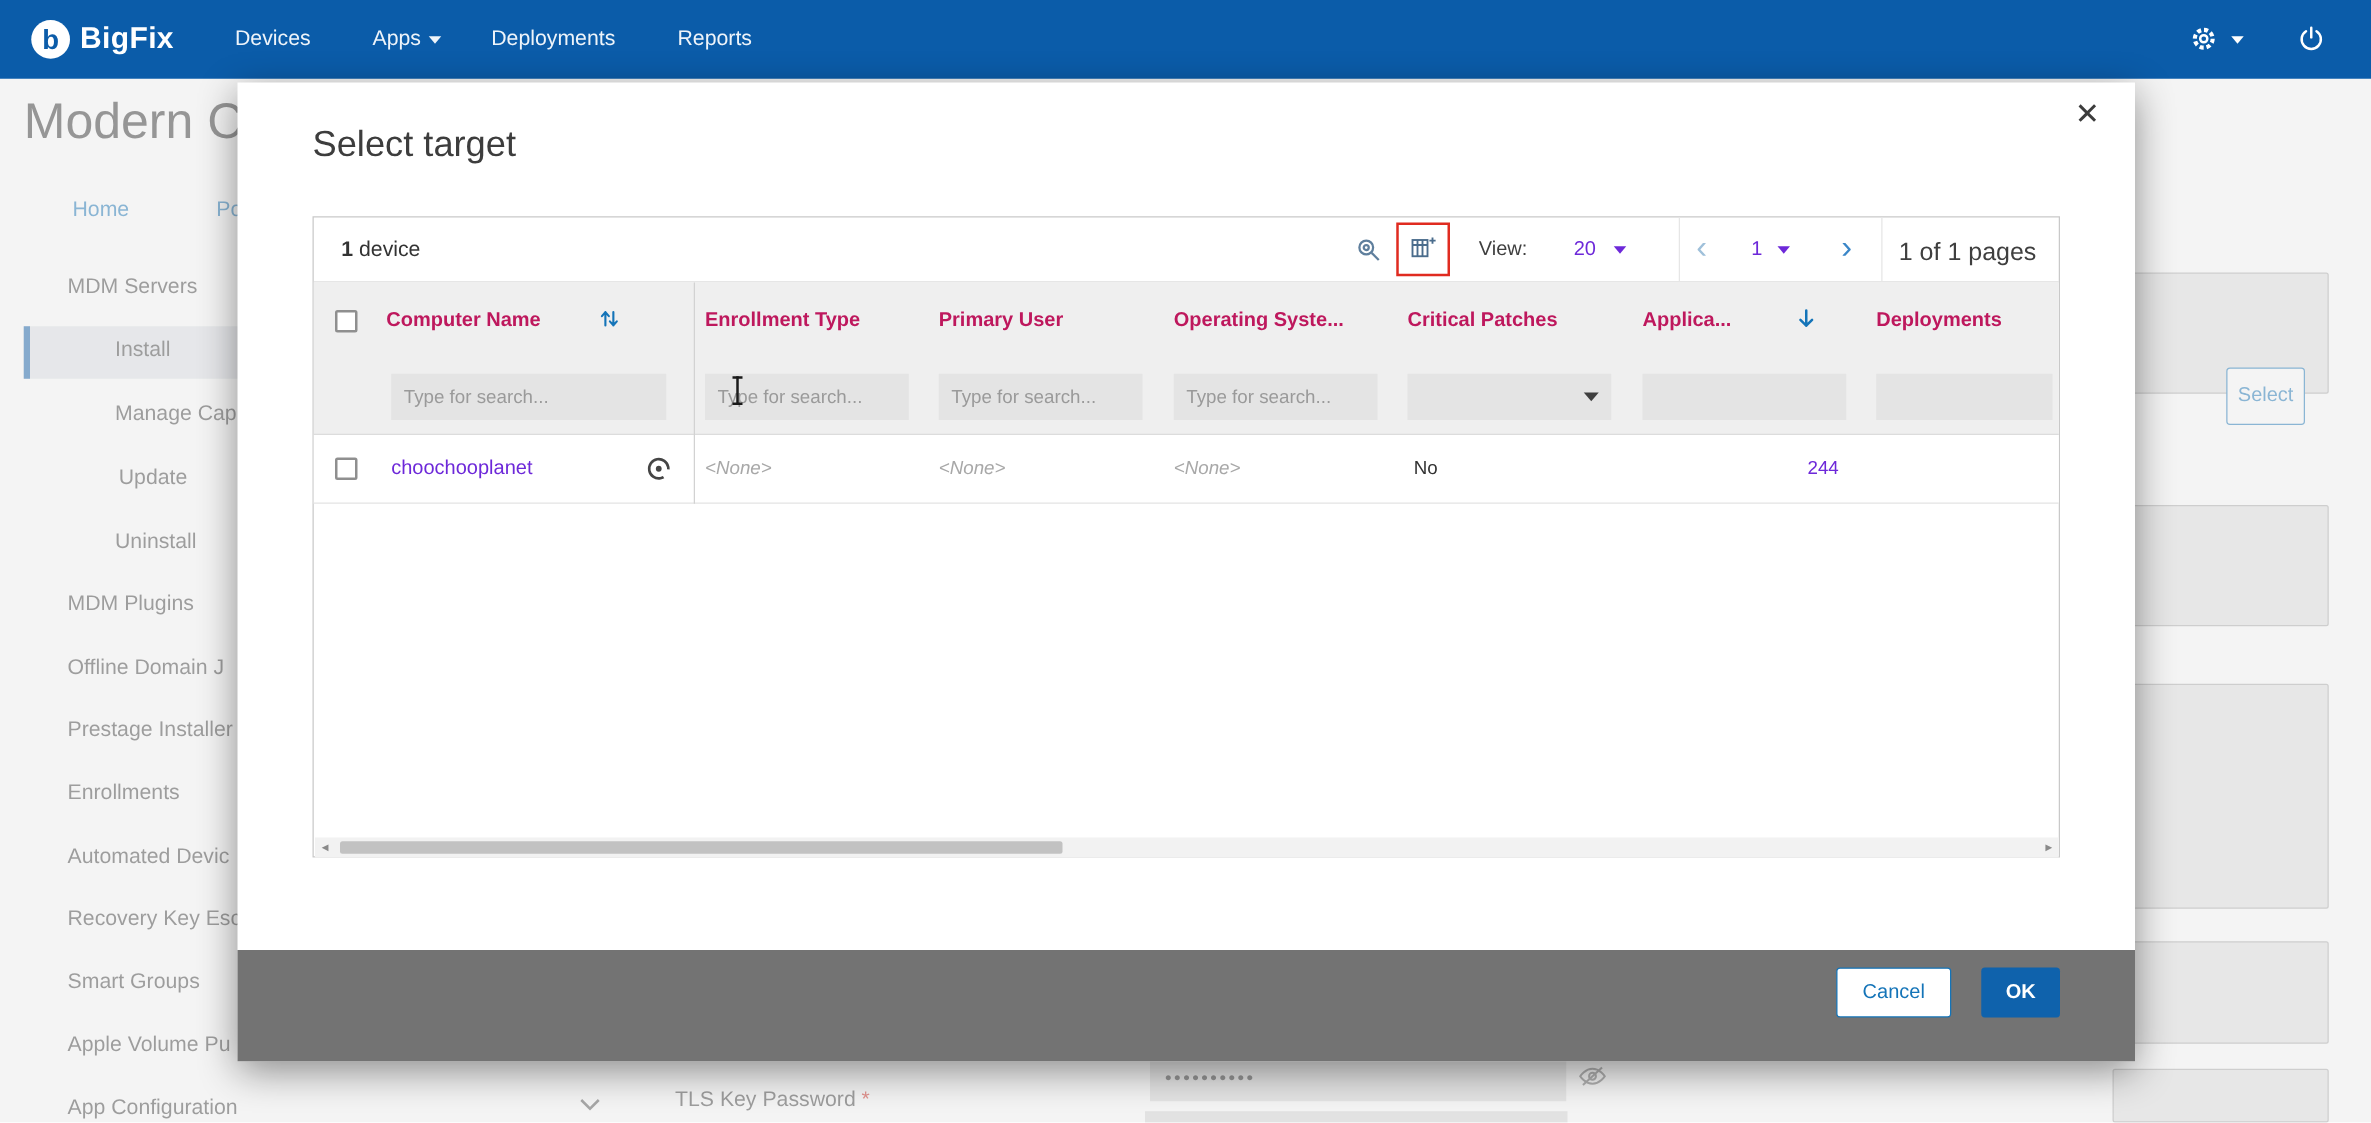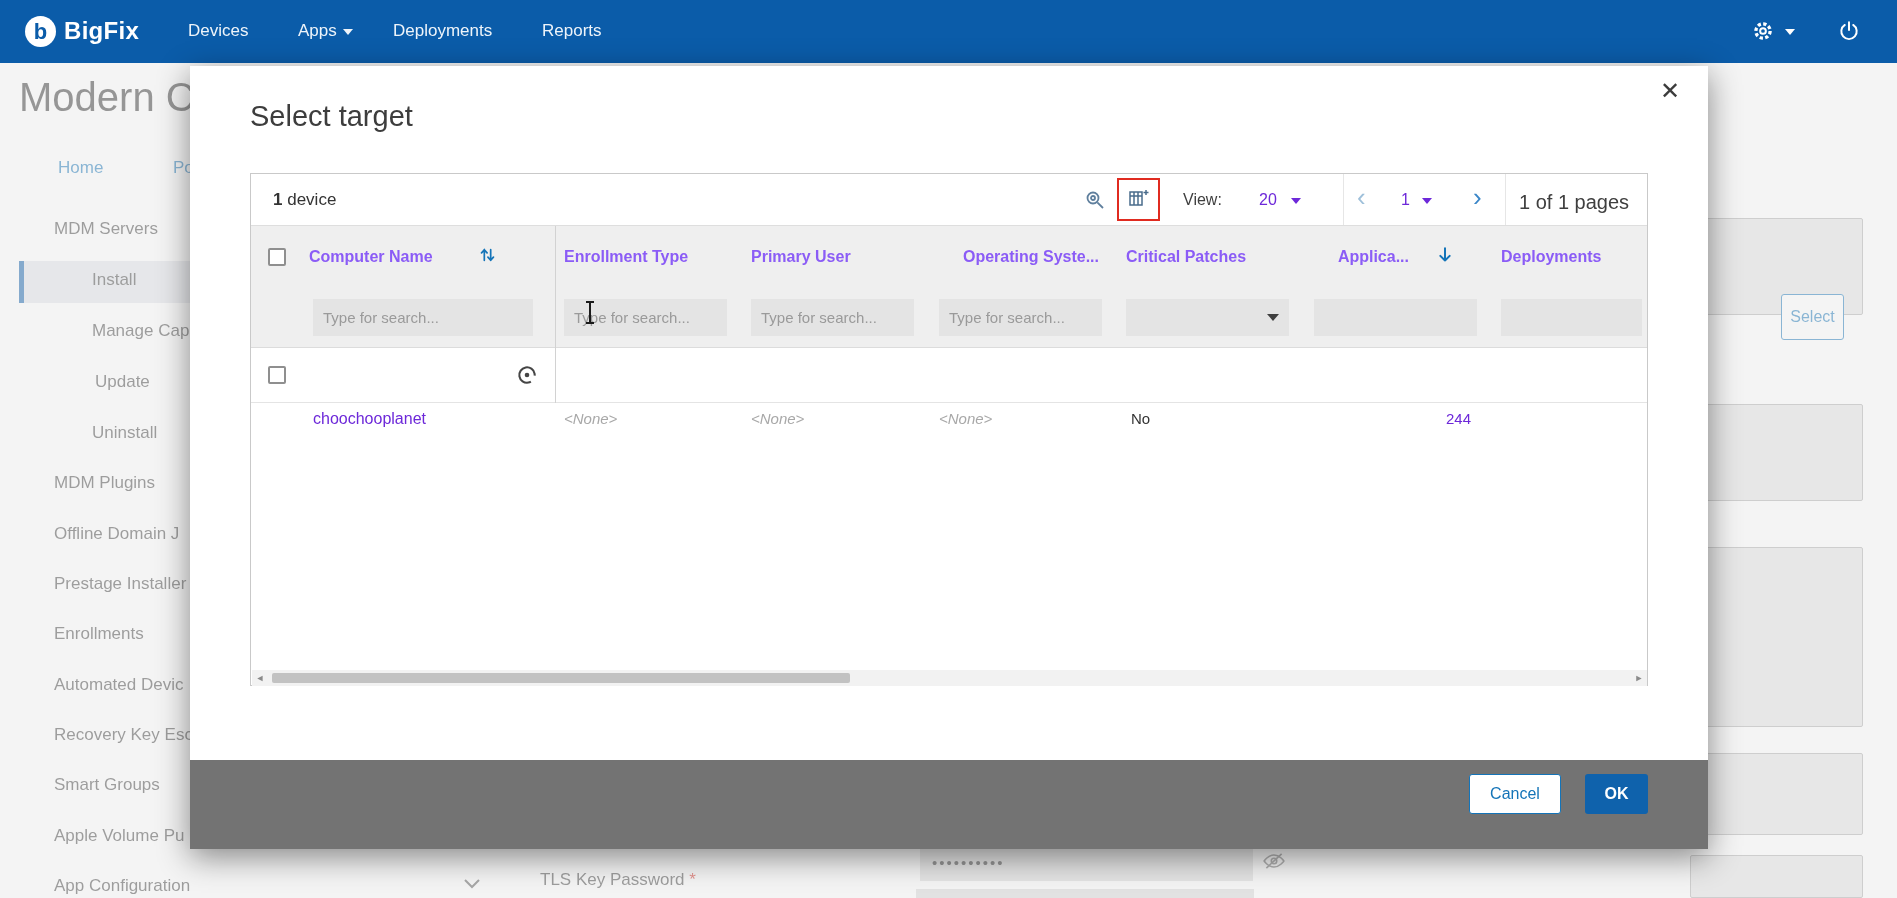--- a/index.html
+++ b/index.html
@@ -48,29 +48,29 @@
   .gtoolbar{position:absolute;left:0;top:0;width:100%;height:52px;border-bottom:1px solid #dedede;box-sizing:border-box;}
   .gcount{position:absolute;left:22px;top:16px;font-size:17px;color:#333;}
   .tool-sep{position:absolute;top:0;width:1px;height:51px;background:#e6e6e6;}
   .tbtn{position:absolute;background:none;border:none;cursor:pointer;padding:0;font-family:"Liberation Sans",sans-serif;}
   .blue{color:#6d28d9;}
   .chev{font-size:26px;line-height:20px;}
 
   .ghead{position:absolute;left:0;top:52px;width:100%;height:62px;background:#efefef;}
   .gfilter{position:absolute;left:0;top:114px;width:100%;height:60px;background:#efefef;border-bottom:1px solid #dcdcdc;box-sizing:border-box;}
   .grow{position:absolute;left:0;top:174px;width:100%;height:55px;background:#ffffff;border-bottom:1px solid #e4e4e4;box-sizing:border-box;}
-  .hcell{position:absolute;top:22px;font-size:16px;font-weight:bold;color:#8b5cf6;white-space:nowrap;overflow:hidden;text-align:right;}
+  .hcell{position:absolute;top:22px;font-size:16px;font-weight:bold;color:#be185d;white-space:nowrap;overflow:hidden;}
   .fin{position:absolute;top:11px;height:37px;background:#e4e4e4;border:none;font-size:15px;color:#333;
        padding:0 10px;box-sizing:border-box;font-family:"Liberation Sans",sans-serif;}
   .fin::placeholder{color:#9a9a9a;opacity:1;}
   .fselect{position:absolute;top:11px;height:37px;background:#e4e4e4;cursor:pointer;}
   .fselect .dcaret{position:absolute;right:10px;top:15px;width:0;height:0;border-left:6px solid transparent;
                    border-right:6px solid transparent;border-top:7px solid #3f3f3f;}
   .cb{position:absolute;width:18px;height:18px;border:2px solid #8f8f8f;border-radius:2px;background:#fff;box-sizing:border-box;cursor:pointer;}
-  .cell-txt{position:absolute;top:18px;font-size:15px;white-space:nowrap;margin-top:44px;}
+  .cell-txt{position:absolute;top:18px;font-size:15px;white-space:nowrap;}
   .none{color:#a8a8a8;font-style:italic;}
   .vline{position:absolute;left:304px;top:52px;width:1px;height:177px;background:#d2d2d2;}
   .ibeam{position:absolute;left:338px;top:13px;width:2px;height:23px;background:#1a1a1a;}
   .ibeam::before,.ibeam::after{content:"";position:absolute;left:-3px;width:8px;height:2px;background:#1a1a1a;}
   .ibeam::before{top:0;} .ibeam::after{bottom:0;}
 
   .gscroll{position:absolute;left:1px;top:496px;width:1395px;height:16px;background:#f2f2f2;}
   .sarrow{position:absolute;top:0;width:16px;height:16px;font-size:9px;line-height:16px;text-align:center;color:#8a8a8a;cursor:pointer;}
   .sthumb{position:absolute;left:20px;top:3px;width:578px;height:10px;background:#c2c2c2;border-radius:2px;cursor:pointer;}
 

